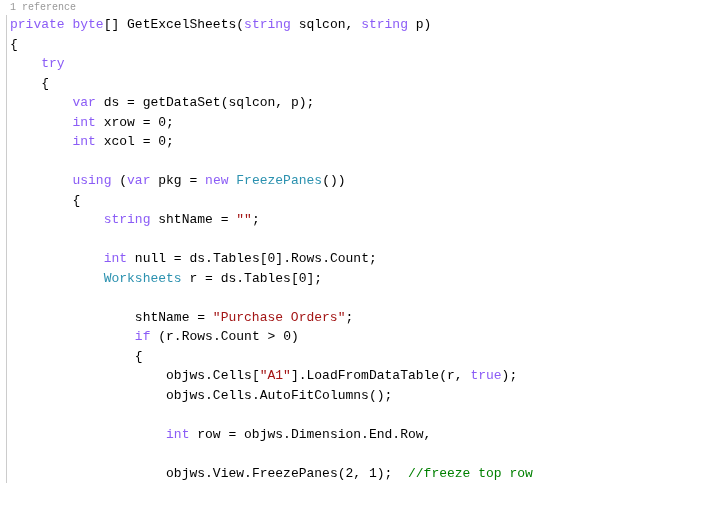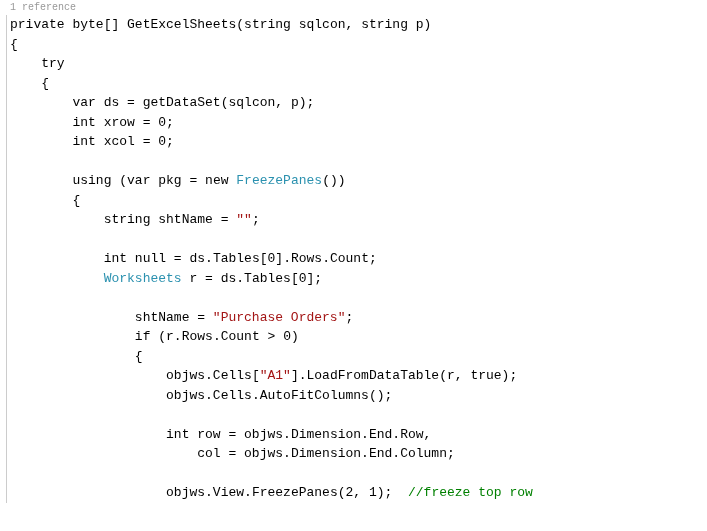--- a/index.html
+++ b/index.html
@@ -33,21 +33,21 @@
 }
 .outline-bar {
   position: absolute;
   left: 6px;
   top: 0;
   bottom: 0;
   width: 1px;
   background: #cccccc;
 }
 .line { white-space: pre; }
-.kw { color: #000000; }
+.kw { color: #8b5cf6; }
 .type { color: #2b91af; }
 .str { color: #a31515; }
 .comment { color: #008000; }
 </style>
 </head>
 <body>
 
 <div class="ref-hint">1 reference</div>
 
 <div class="code-area">
@@ -69,17 +69,16 @@
 <div class="line">            <span class="kw">int</span> <span>null</span> = <span>ds</span>.<span>Tables</span>[<span>0</span>].<span>Rows</span>.<span>Count</span>;</div>
 <div class="line">            <span class="type">Worksheets</span> <span>r</span> = <span>ds</span>.<span>Tables</span>[<span>0</span>];</div>
 <div class="line"> </div>
 <div class="line">                <span>shtName</span> = <span class="str">"Purchase Orders"</span>;</div>
 <div class="line">                <span class="kw">if</span> (<span>r</span>.<span>Rows</span>.<span>Count</span> &gt; <span>0</span>)</div>
 <div class="line">                <span>{</span></div>
 <div class="line">                    <span>objws</span>.<span>Cells</span>[<span class="str">"A1"</span>].<span>LoadFromDataTable</span>(<span>r</span>, <span class="kw">true</span>);</div>
 <div class="line">                    <span>objws</span>.<span>Cells</span>.<span>AutoFitColumns</span>();</div>
 <div class="line"> </div>
 <div class="line">                    <span class="kw">int</span> <span>row</span> = <span>objws</span>.<span>Dimension</span>.<span>End</span>.<span>Row</span>,</div>
-<div class="line">                        <span>col</span> = <span>objws</span>.<span>Dimension</span>.<span>End</span>.<span>Column</span>;</div>
 <div class="line"> </div>
 <div class="line">                    <span>objws</span>.<span>View</span>.<span>FreezePanes</span>(<span>2</span>, <span>1</span>);  <span class="comment">//freeze top row</span></div>
 
 </div>
 
 </body></html>

